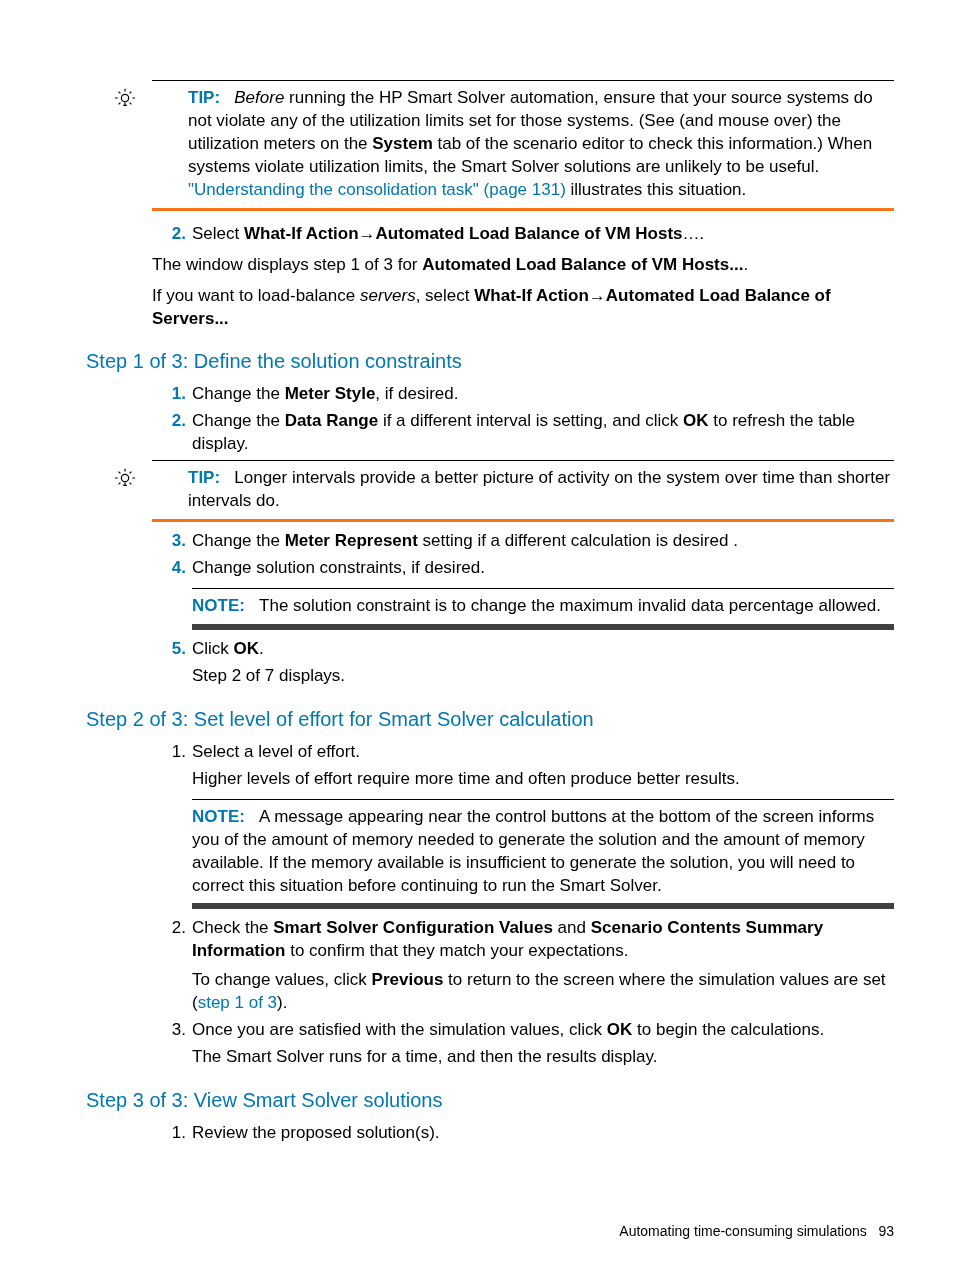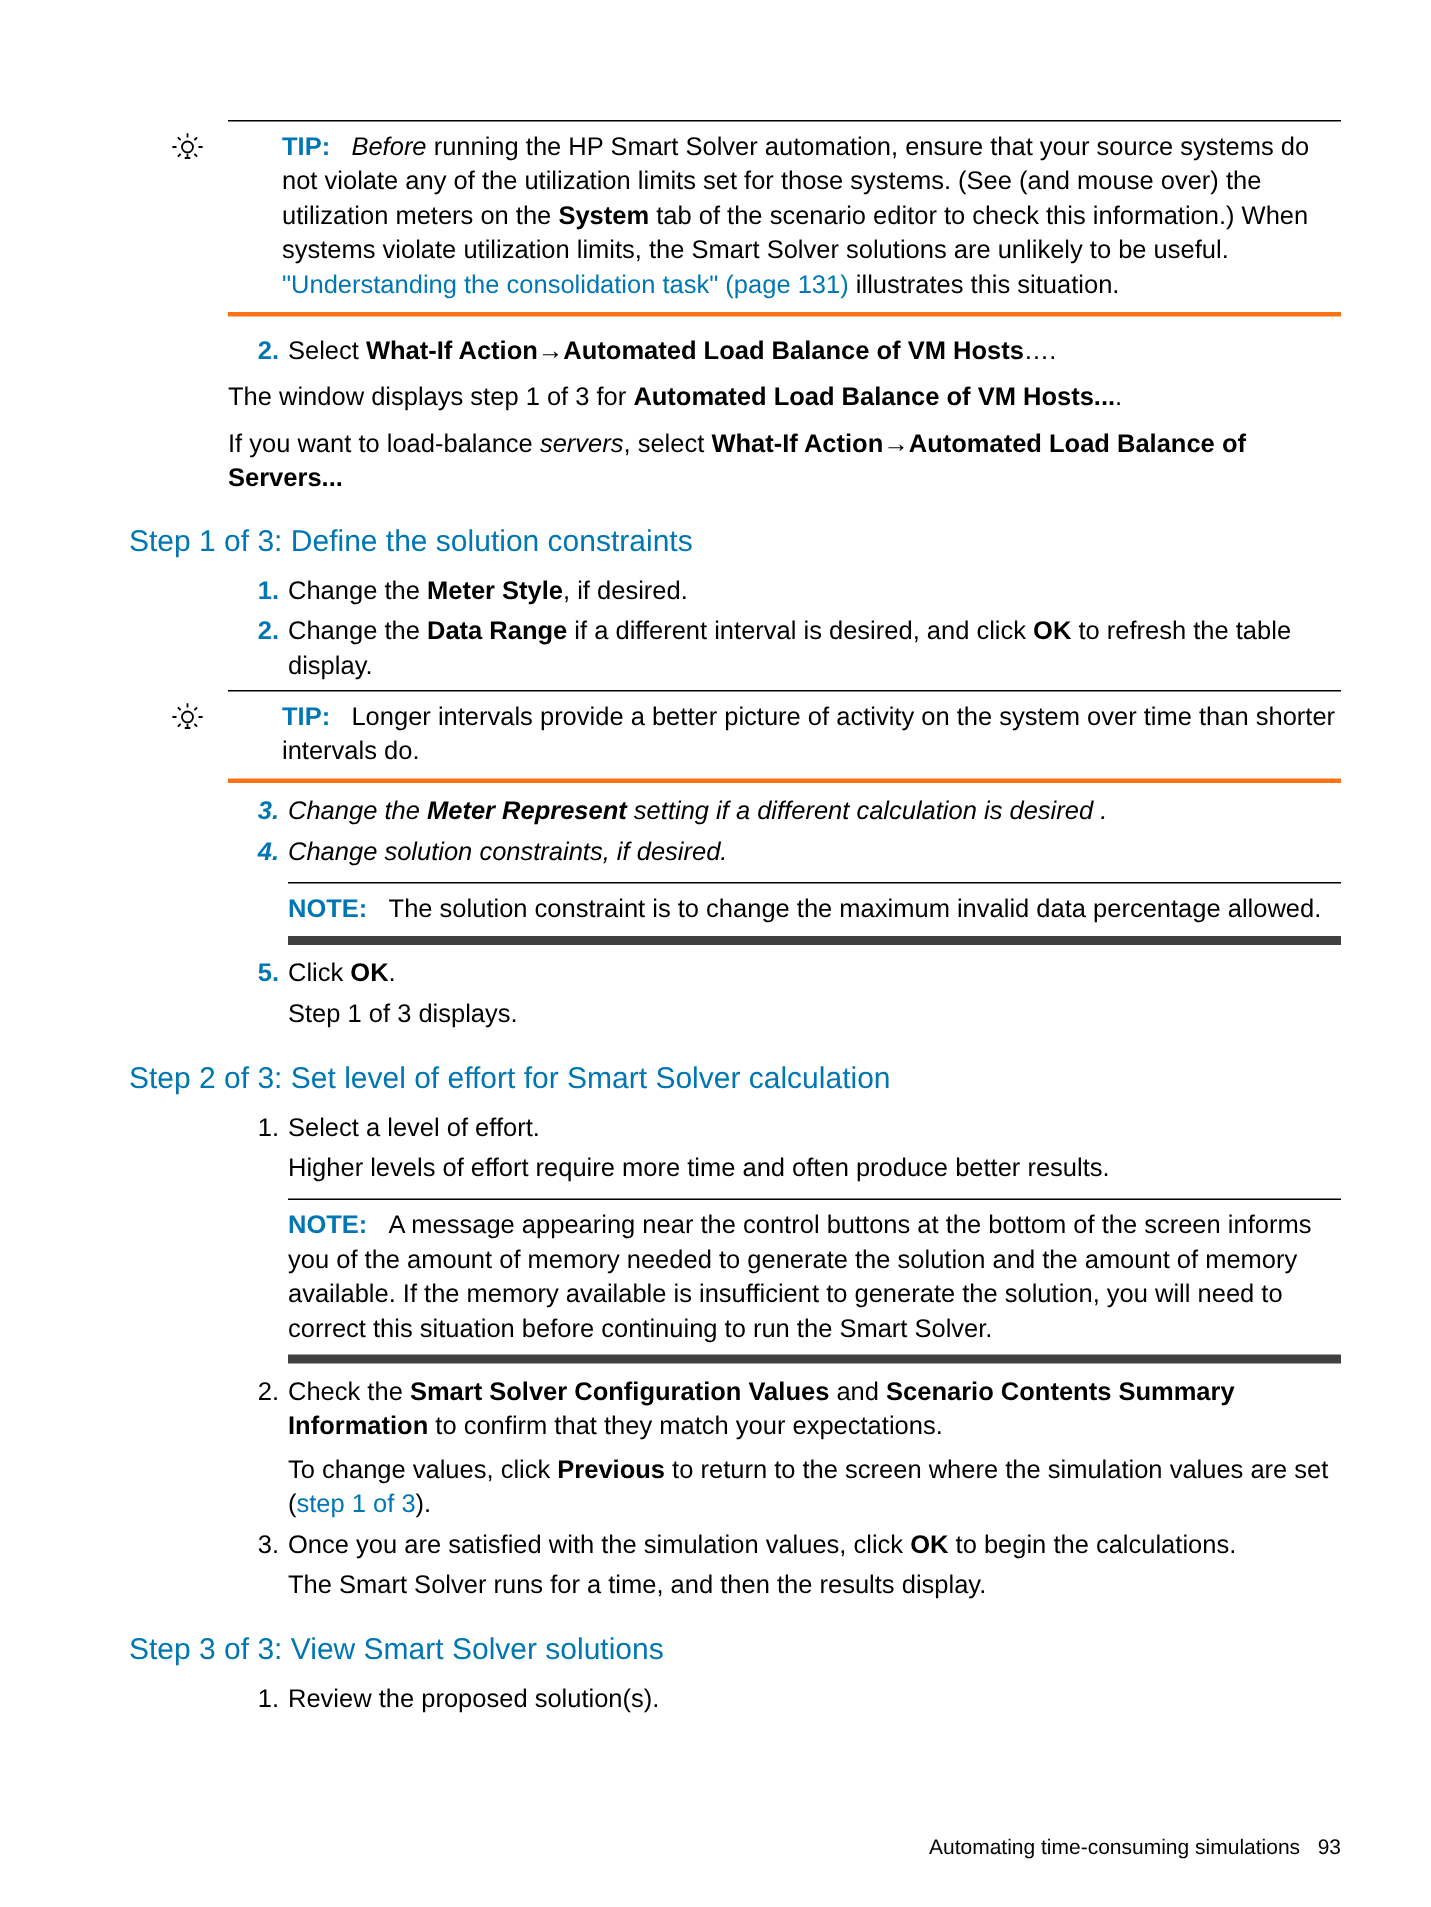--- a/index.html
+++ b/index.html
@@ -128,54 +128,54 @@
     <span>If you want to load-balance </span><span class="italic">servers</span><span>, select </span><span class="bold">What-If Action</span><span>→</span><span class="bold">Automated Load Balance of Servers...</span>
   </div>
 
   <div class="section-head">Step 1 of 3: Define the solution constraints</div>
 
   <ol class="numlist">
     <li>
       <span>Change the </span><span class="bold">Meter Style</span><span>, if desired.</span>
     </li>
     <li>
-      <span>Change the </span><span class="bold">Data Range</span><span> if a different interval is desired, and click </span><span class="bold">OK</span><span> to refresh the table display.</span>
+      <span>Change the </span><span class="bold">Data Range</span><span> if a different interval is setting, and click </span><span class="bold">OK</span><span> to refresh the table display.</span>
     </li>
   </ol>
 
   <div class="tip-block" style="margin-top:0;">
     <svg class="tip-icon" viewBox="0 0 24 24">
       <g stroke="#000" stroke-width="1.3" fill="none">
         <circle cx="12" cy="12" r="4"></circle>
         <path d="M12 17 L12 20 M10 20 L14 20"></path>
         <path d="M12 2 L12 5 M4 12 L1 12 M20 12 L23 12 M5 5 L7 7 M19 5 L17 7 M5 19 L7 17 M19 19 L17 17"></path>
       </g>
     </svg>
     <div style="padding-left:36px;">
       <span class="tip-label">TIP:</span>
       &nbsp;&nbsp;<span>Longer intervals provide a better picture of activity on the system over time than shorter intervals do.</span>
     </div>
   </div>
 
-  <ol class="numlist start3" style="margin-top:8px;font-style:italic;">
+  <ol class="numlist start3" style="margin-top:8px;">
     <li>
       <span>Change the </span><span class="bold">Meter Represent</span><span> setting if a different calculation is desired .</span>
     </li>
     <li>Change solution constraints, if desired.</li>
   </ol>
 
   <div class="note-block">
     <span class="note-label">NOTE:</span>
     &nbsp;&nbsp;<span>The solution constraint is to change the maximum invalid data percentage allowed.</span>
   </div>
 
   <ol class="numlist start5" style="margin-top:8px;">
     <li>
       <span>Click </span><span class="bold">OK</span><span>.</span>
-      <div style="margin-top:4px;">Step 1 of 3 displays.</div>
+      <div style="margin-top:4px;">Step 2 of 7 displays.</div>
     </li>
   </ol>
 
   <div class="section-head">Step 2 of 3: Set level of effort for Smart Solver calculation</div>
 
   <ol class="numlist plain">
     <li>
       <span>Select a level of effort.</span>
       <div style="margin-top:4px;">Higher levels of effort require more time and often produce better results.</div>
     </li>

